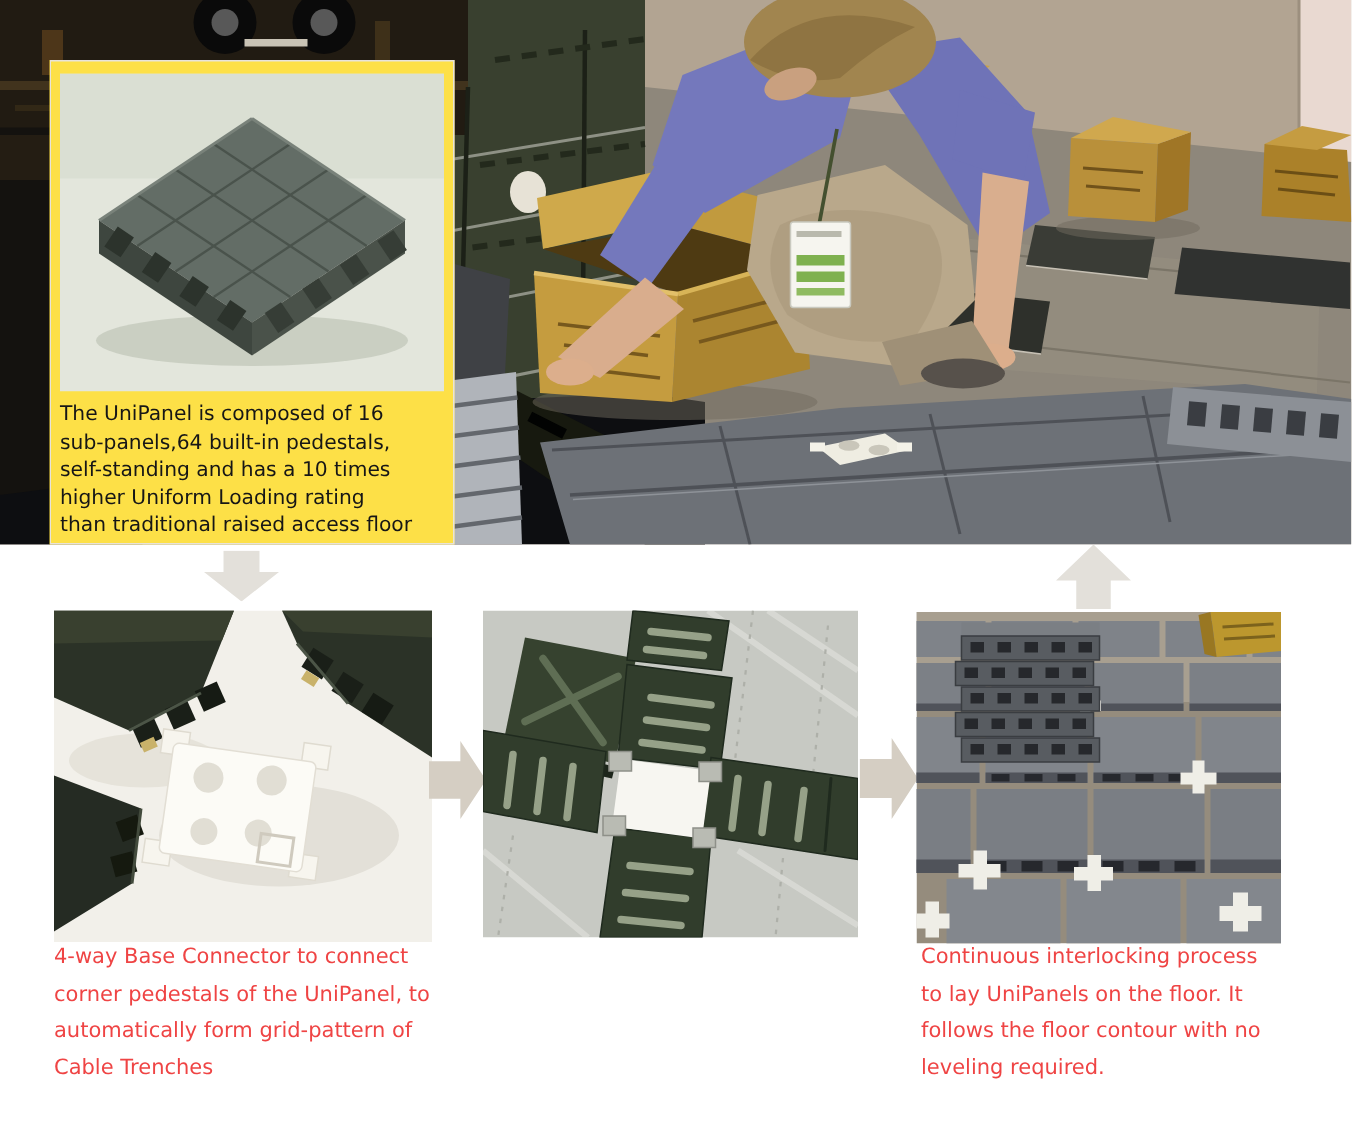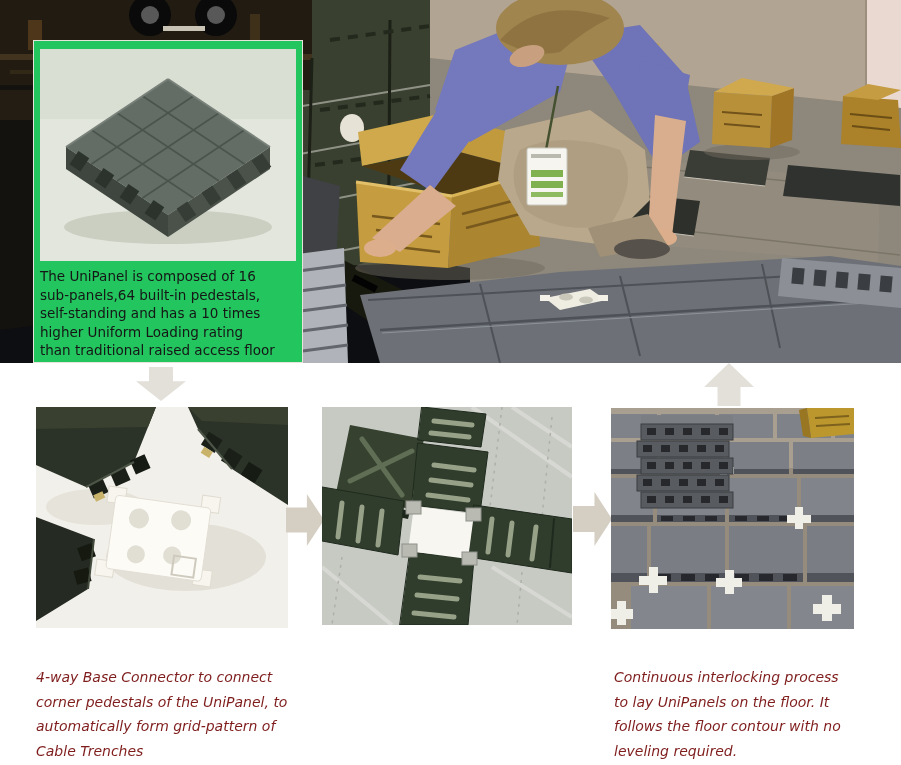--- a/index.html
+++ b/index.html
@@ -2,41 +2,41 @@
 <html><head>
 <meta charset="utf-8">
 <style>
   html,body{margin:0;padding:0;background:#ffffff;}
   .page{position:relative;width:901px;height:765px;background:#ffffff;overflow:hidden;
         font-family:"DejaVu Sans",sans-serif;color:#1c1c1c;}
   .abs{position:absolute;}
   svg{display:block;}
 
   .hero{left:0;top:0;width:901px;height:363px;}
-  .inset-box{left:33px;top:40px;width:270px;height:323px;background:#22c55e;
+  .inset-box{left:33px;top:40px;width:270px;height:323px;background:#fde047;
              box-shadow:0 0 0 1px #e8e3da inset;}
   .inset-photo{position:absolute;left:7px;top:9px;width:256px;height:212px;}
   .inset-caption{position:absolute;left:7px;top:227px;width:258px;
                  font-size:13.5px;line-height:18.6px;color:#161616;white-space:pre-line;}
 
   .arrow{background:#e3e0da;}
   .arrow-down{left:136px;top:367px;width:50px;height:34px;
      clip-path:polygon(26% 0,74% 0,74% 42%,100% 42%,50% 100%,0 42%,26% 42%);}
   .arrow-up{left:704px;top:363px;width:50px;height:43px;
      clip-path:polygon(50% 0,100% 56%,73% 56%,73% 100%,27% 100%,27% 56%,0 56%);}
   .arrow-right{background:#d5cec3;
      clip-path:polygon(0 26%,55% 26%,55% 0,100% 50%,55% 100%,55% 74%,0 74%);}
   .ar1{left:286px;top:494px;width:38px;height:52px;}
   .ar2{left:573px;top:492px;width:39px;height:54px;}
 
   .photo-left{left:36px;top:407px;width:252px;height:221px;}
   .photo-mid{left:322px;top:407px;width:250px;height:218px;}
   .photo-right{left:611px;top:408px;width:243px;height:221px;}
 
-  .caption{top:665px;font-size:14px;line-height:24.5px;color:#7f1d1d;white-space:pre-line;font-style:italic;}
+  .caption{top:626px;font-size:14px;line-height:24.5px;color:#ef4444;white-space:pre-line;}
   .c1{left:36px;width:296px;}
   .c2{left:324px;width:266px;}
   .c3{left:614px;width:290px;}
 </style>
 </head>
 <body>
 
 <div class="page">
 
   <div class="abs hero">

